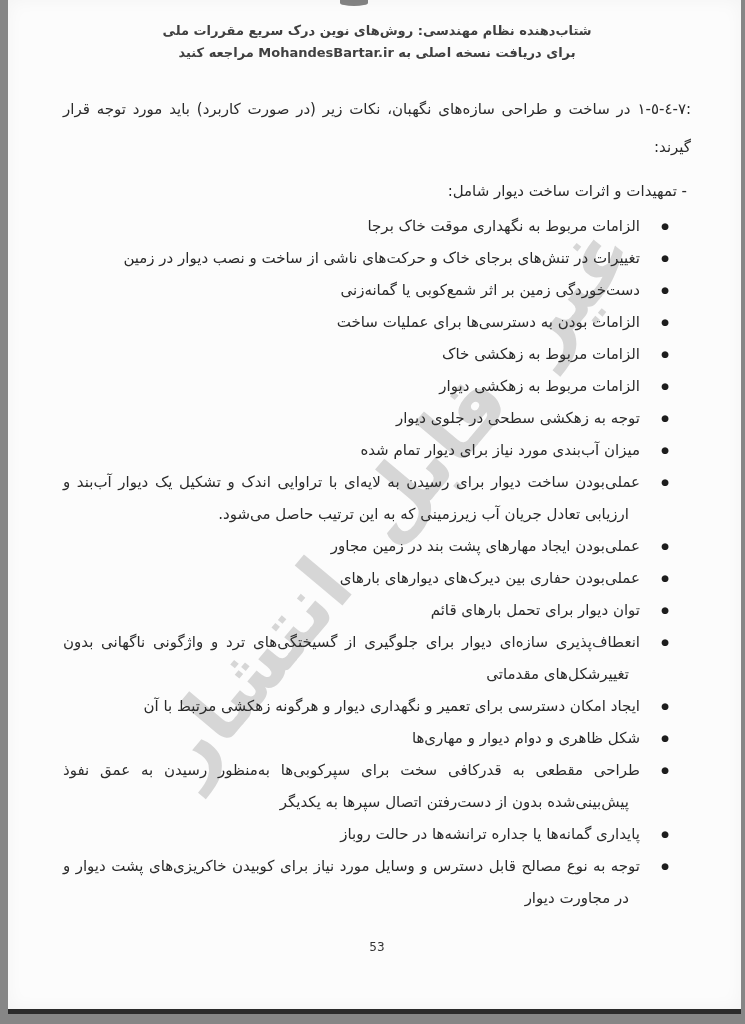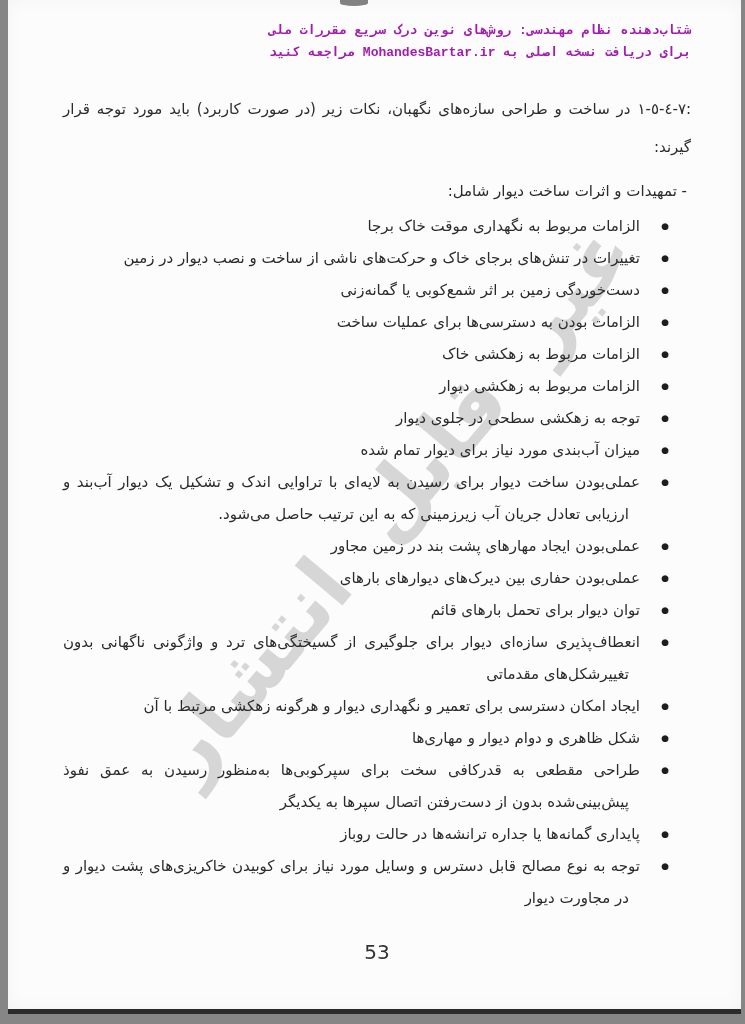--- a/index.html
+++ b/index.html
@@ -27,23 +27,22 @@
     word-spacing:26px;letter-spacing:2px;
     opacity:.38;
   }
   .content{
     position:absolute;inset:0;z-index:2;
     direction:rtl;
     padding:20px 50px 0 55px;
     color:#2b2b2b;
   }
   .hdr{
-    text-align:right;font-weight:bold;font-size:13px;line-height:22px;
-    color:#a21caf;
-    font-family:Liberation Mono, monospace;
+    text-align:center;font-weight:bold;font-size:13px;line-height:22px;
+    color:#404040;
   }
   .hdr .gap{display:inline-block;width:30px;}
   .section{
     margin:26px 0 0 0;
     font-size:15px;line-height:38px;
     text-align:justify;
   }
   .section bdi{margin-left:7px;}
   .list-intro{
     margin:9px 4px 0 0;
@@ -63,21 +62,21 @@
   ul.bullets li .marker{
     display:inline-block;
     font-size:9px;
     vertical-align:2px;
     margin-left:9px;
     color:#1d1d1d;
   }
   .page-num{
     text-align:center;
     margin-top:26px;
-    font-size:20px;color:#333;
+    font-size:12px;color:#333;
     direction:ltr;
   }
 </style>
 </head>
 <body style="background: rgb(134, 134, 134);">
 
 <div class="page">
   <div class="scan-smudge"></div>
 
   <div class="watermark" style="color:#9a9a9a;">غیر قابل انتشار</div>

